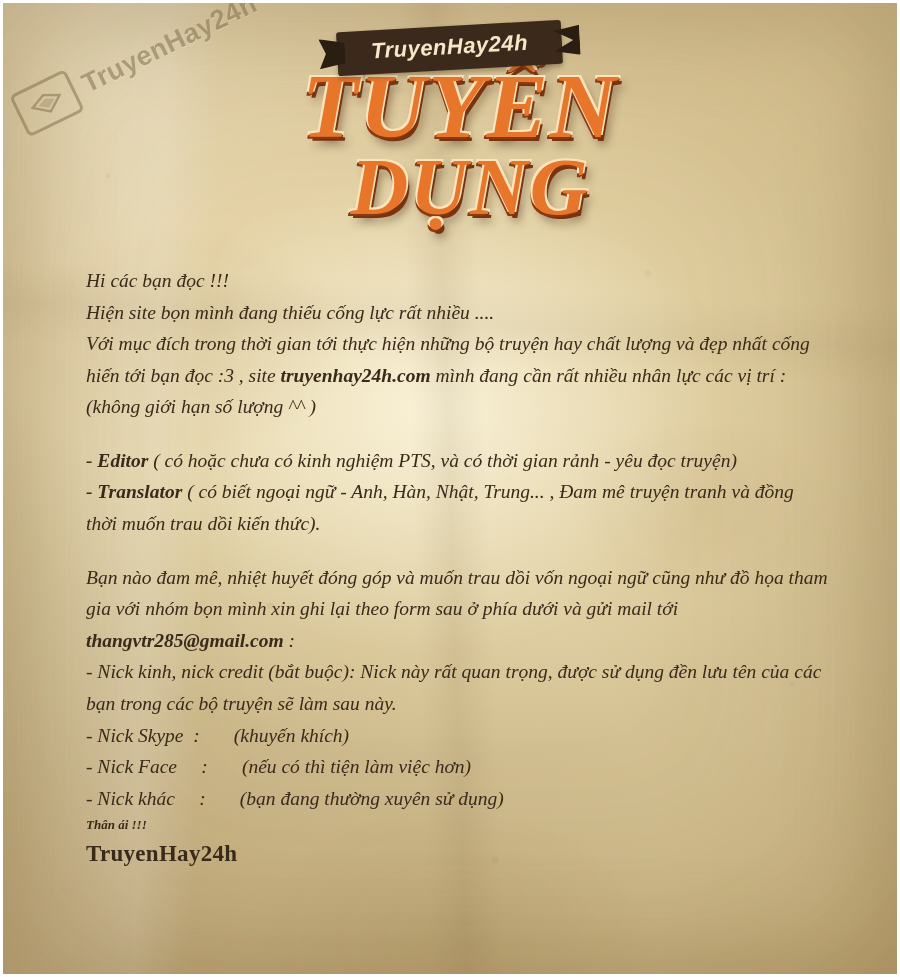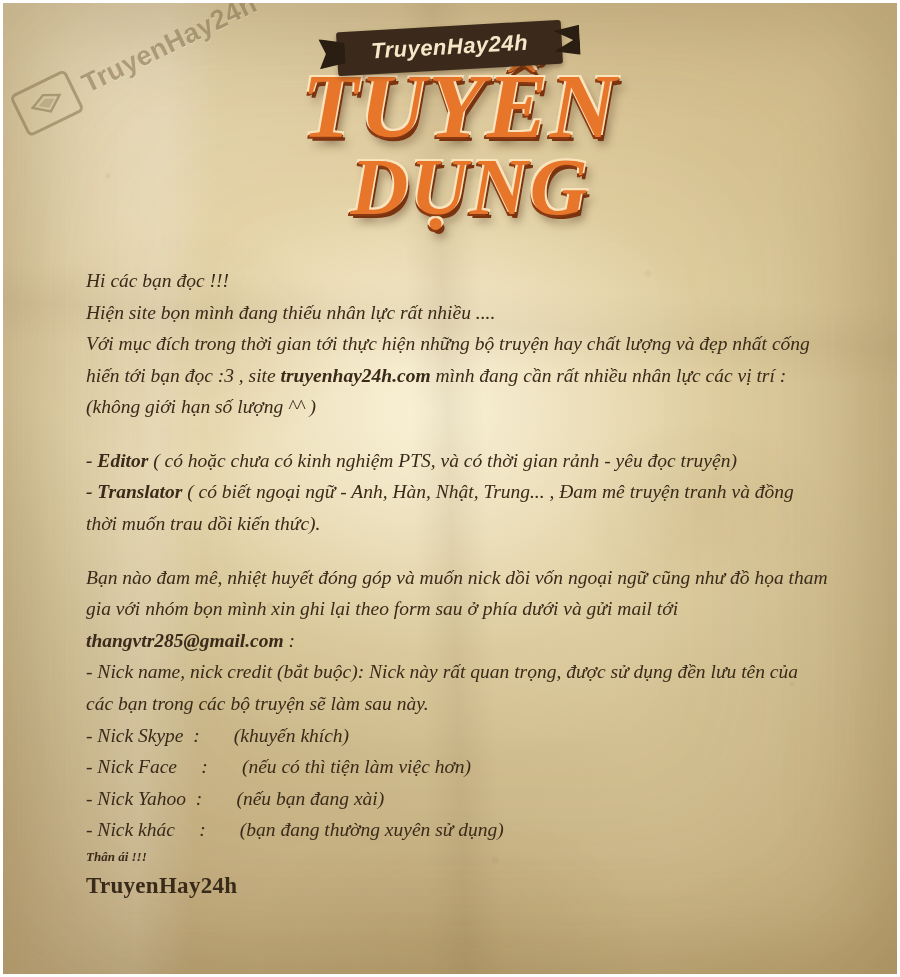--- a/index.html
+++ b/index.html
@@ -208,37 +208,36 @@
   <div class="title-block">
     <div class="ribbon">TruyenHay24h</div>
     <div class="big-title">
       <span class="line l1">TUYỂN</span>
       <span class="line l2">DỤNG</span>
     </div>
   </div>
 
   <div class="content">
     <p class="ital">Hi các bạn đọc !!!</p>
-    <p class="ital">Hiện site bọn mình đang thiếu nhân lực rất nhiều ....</p>
+    <p class="ital">Hiện site bọn mình đang thiếu cống lực rất nhiều ....</p>
     <p class="ital"><span>Với mục đích trong thời gian tới thực hiện những bộ truyện hay chất lượng và đẹp nhất cống hiến tới bạn đọc :3 , site </span><span class="bi">truyenhay24h.com</span><span> mình đang cần rất nhiều nhân lực các vị trí : (không giới hạn số lượng ^^ )</span></p>
 
     <div class="gap"></div>
 
     <p class="ital"><span class="bi">- Editor</span><span> ( có hoặc chưa có kinh nghiệm PTS, và có thời gian rảnh - yêu đọc truyện)</span></p>
     <p class="ital"><span class="bi">- Translator</span><span> ( có biết ngoại ngữ - Anh, Hàn, Nhật, Trung... , Đam mê truyện tranh và đồng thời muốn trau dồi kiến thức).</span></p>
 
     <div class="gap"></div>
 
-    <p class="ital"><span>Bạn nào đam mê, nhiệt huyết đóng góp và muốn nick dồi vốn ngoại ngữ cũng như đồ họa tham gia với nhóm bọn mình xin ghi lại theo form sau ở phía dưới và gửi mail tới </span><span class="bi">thangvtr285@gmail.com</span><span> :</span></p>
-    <p class="ital">- Nick name, nick credit (bắt buộc): Nick này rất quan trọng, được sử dụng đền lưu tên của các bạn trong các bộ truyện sẽ làm sau này.</p>
+    <p class="ital"><span>Bạn nào đam mê, nhiệt huyết đóng góp và muốn trau dồi vốn ngoại ngữ cũng như đồ họa tham gia với nhóm bọn mình xin ghi lại theo form sau ở phía dưới và gửi mail tới </span><span class="bi">thangvtr285@gmail.com</span><span> :</span></p>
+    <p class="ital">- Nick kinh, nick credit (bắt buộc): Nick này rất quan trọng, được sử dụng đền lưu tên của các bạn trong các bộ truyện sẽ làm sau này.</p>
 
     <div class="nicklist">
       <div class="ital">- Nick Skype  :       (khuyến khích)</div>
       <div class="ital">- Nick Face     :       (nếu có thì tiện làm việc hơn)</div>
-      <div class="ital">- Nick Yahoo  :       (nếu bạn đang xài)</div>
       <div class="ital">- Nick khác     :       (bạn đang thường xuyên sử dụng)</div>
     </div>
 
     <p class="sign">Thân ái !!!</p>
     <p class="signname">TruyenHay24h</p>
   </div>
 
   <div class="border-frame"></div>
 </div>
 

